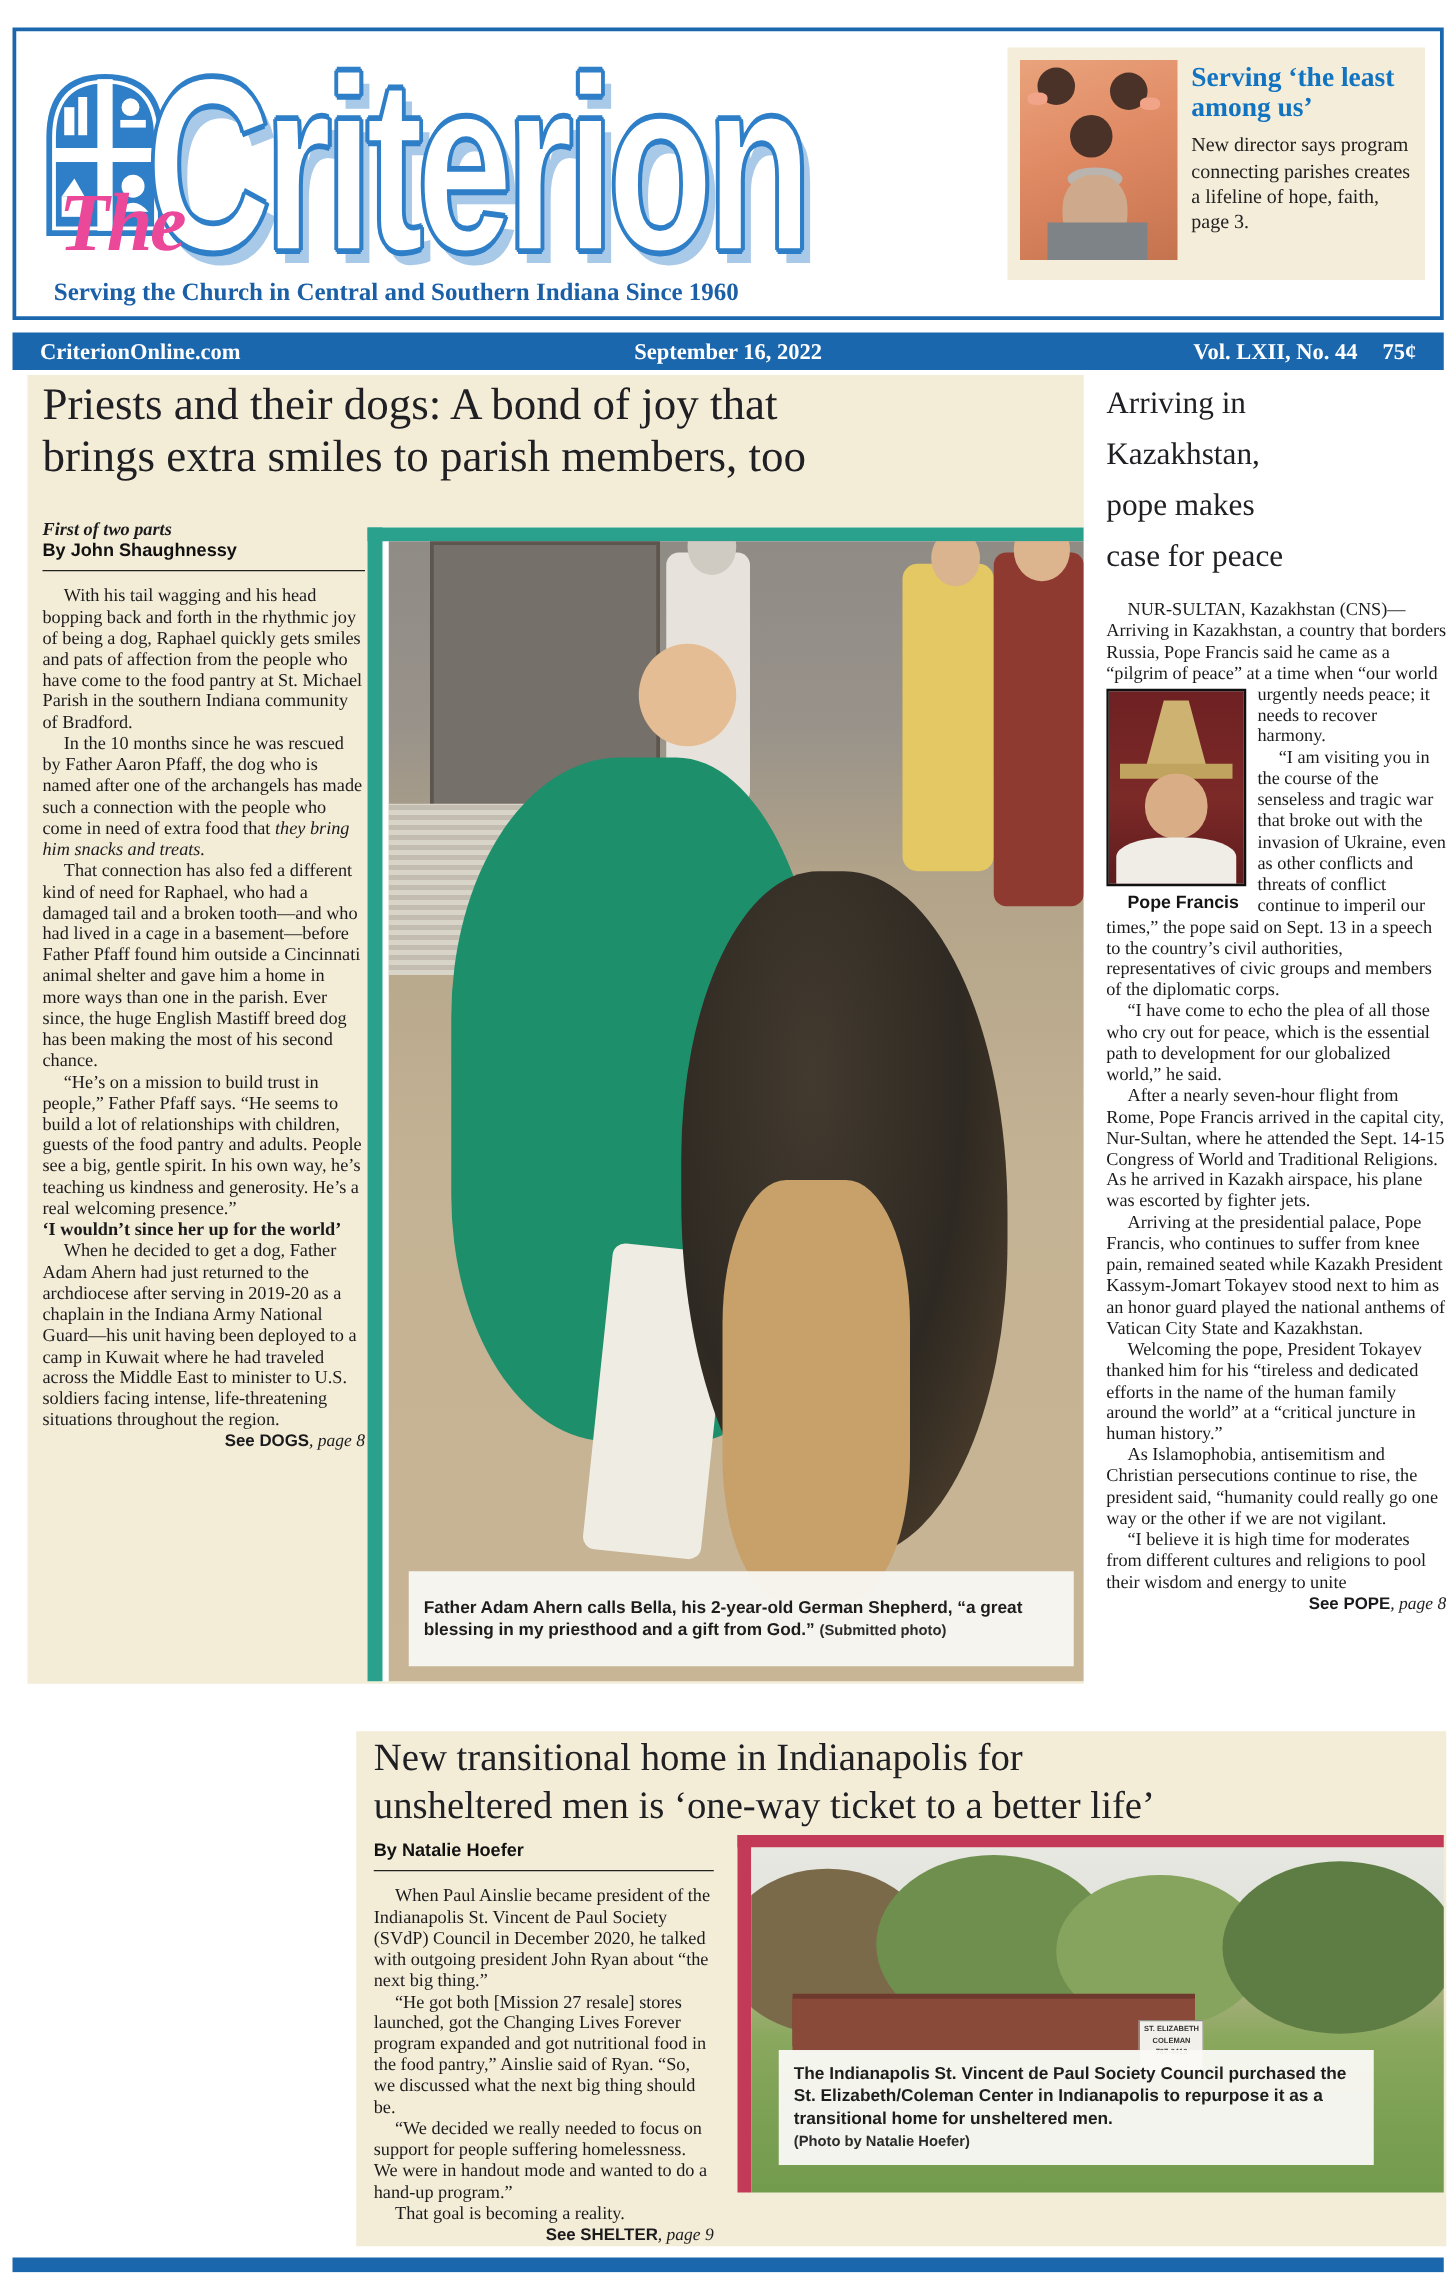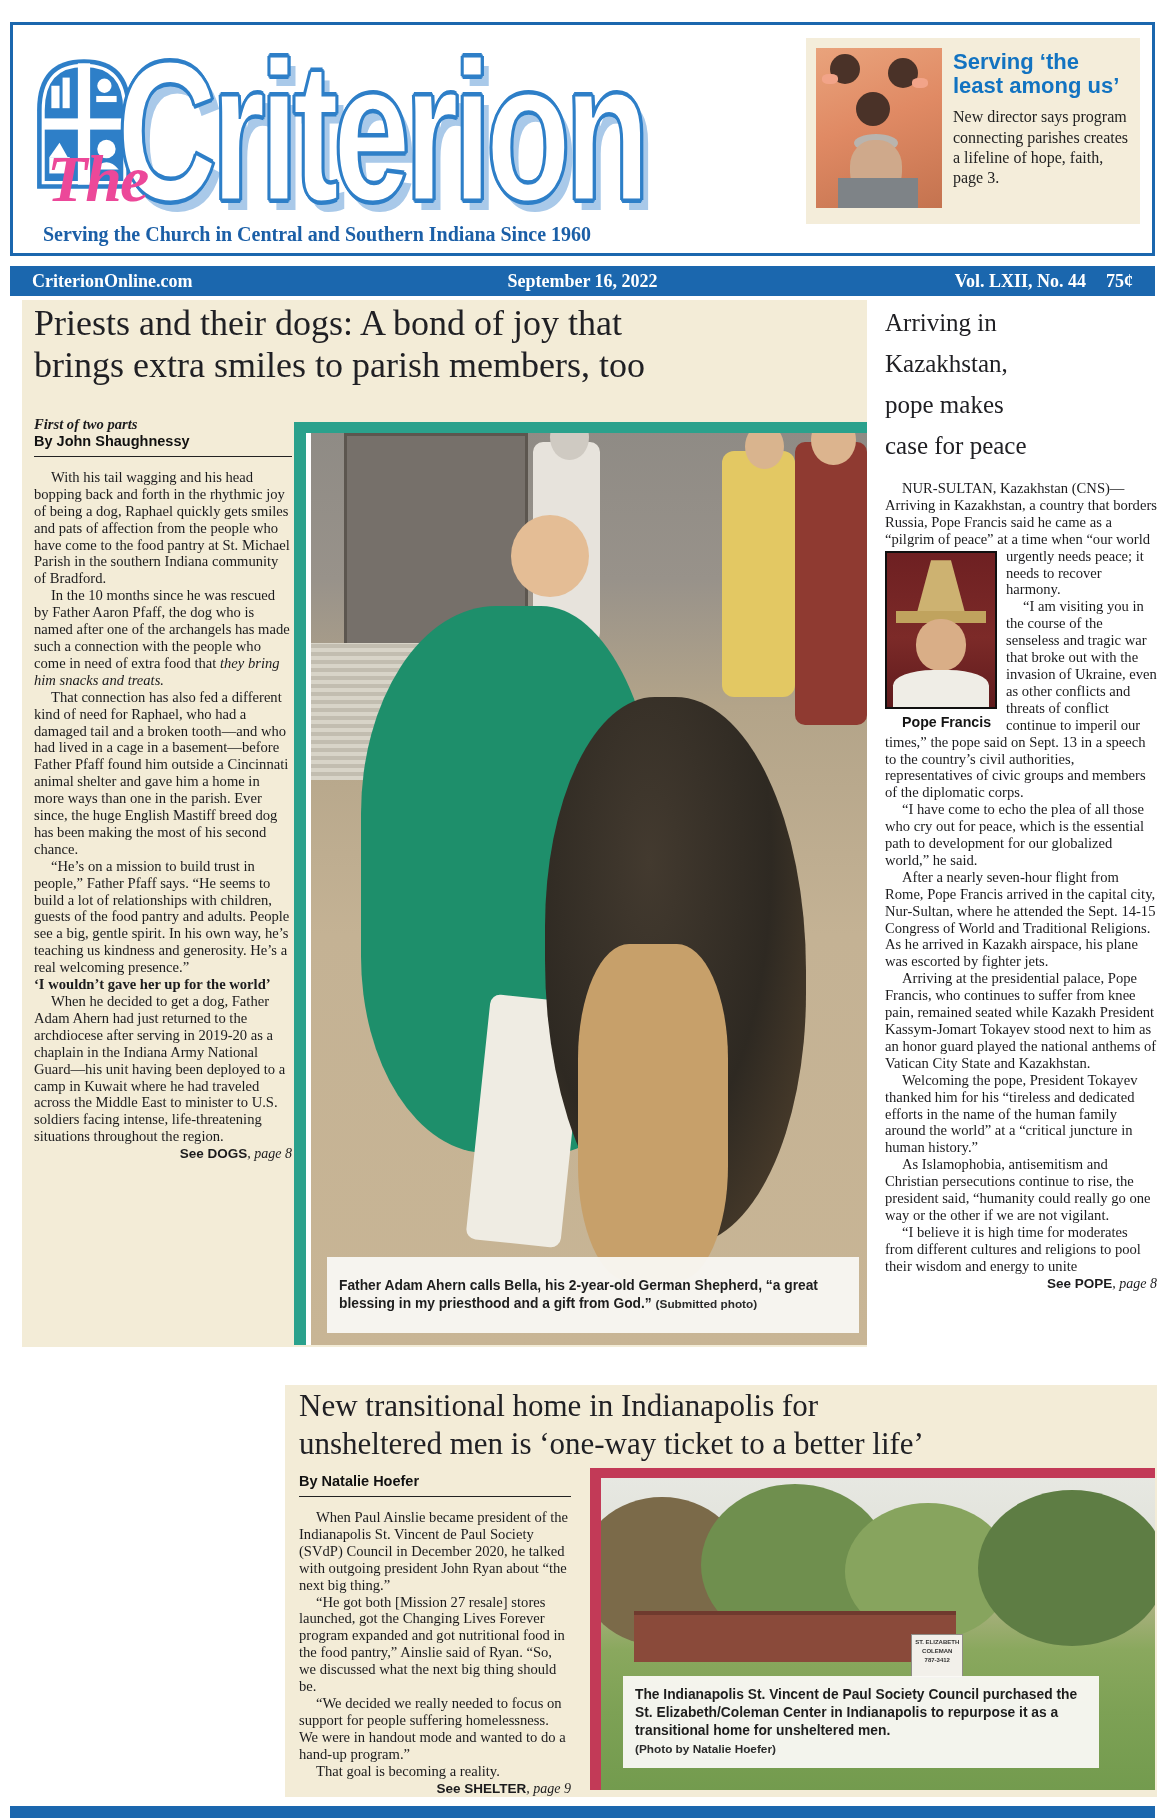--- a/index.html
+++ b/index.html
@@ -25,21 +25,21 @@
          background:#f4edda;padding:10px;box-sizing:border-box;display:flex;gap:11px;}
   .promo-photo{width:126px;height:160px;flex:0 0 auto;position:relative;overflow:hidden;
                background:linear-gradient(160deg,#e9a37c 0%,#e08a64 45%,#c4734f 100%);}
   .pf-face{position:absolute;border-radius:50%;background:#4a3228;}
   .pf-bow{position:absolute;width:16px;height:10px;background:#f2a489;border-radius:40%;}
   .pf-man{position:absolute;left:34px;top:92px;width:52px;height:58px;border-radius:45%;
           background:#cfa98b;}
   .pf-hair{position:absolute;left:38px;top:86px;width:44px;height:18px;border-radius:50%;
            background:#b9b4ae;}
   .pf-shirt{position:absolute;left:22px;top:130px;width:80px;height:30px;background:#7e8387;}
-  .promo-text h3{margin:2px 0 10px 0;font-family:Liberation Sans, sans-serif;
+  .promo-text h3{margin:2px 0 10px 0;font-family:Liberation Serif, serif;
                  font-weight:bold;font-size:22px;line-height:1.07;color:#1273c1;}
   .promo-text p{margin:0;font-size:16px;line-height:1.28;color:#222;}
 
   
   .datebar{position:absolute;left:10px;top:266px;width:1145px;height:30px;background:#1b67ae;
            color:#fff;font-weight:bold;font-size:18px;line-height:30px;}
   .datebar .db-left{position:absolute;left:22px;}
   .datebar .db-center{position:absolute;left:0;right:0;text-align:center;}
   .datebar .db-right{position:absolute;right:22px;}
   .datebar .db-price{margin-left:20px;}
@@ -115,21 +115,21 @@
   .pope-caption{margin-top:5px;font-family:"Liberation Sans",sans-serif;font-weight:bold;
                 font-size:14.2px;color:#141414;}
 
   
   .bottom-panel{position:absolute;left:285px;top:1385px;width:872px;height:412px;
                 background:#f3ecd7;overflow:hidden;}
   .bottom-panel h2{position:absolute;left:14px;top:2px;margin:0;font-weight:normal;
                    font-size:31px;line-height:38px;color:#202024;}
   .bottom-panel h2 span{display:block;white-space:nowrap;}
   .bottom-left{position:absolute;left:14px;top:88px;width:272px;}
-  .photo-frame2{position:absolute;left:305px;top:83px;width:565px;height:322px;
+  .photo-frame2{position:absolute;left:305px;top:83px;width:565px;height:286px;
                 border-top:10px solid #c23a57;border-left:11px solid #c23a57;
                 box-sizing:border-box;}
   .photo-bottom{position:relative;width:100%;height:100%;overflow:hidden;
                 background:linear-gradient(180deg,#e7e8e2 0%,#dfe0d8 26%,#b9b48f 34%,
                            #8aa85e 55%,#7da155 75%,#739b4e 100%);}
   .pb-blob{position:absolute;border-radius:50%;}
   .pb-building{position:absolute;left:6%;top:44%;width:58%;height:15%;background:#8a4a3a;
                box-shadow:0 -4px 0 #6f3a2e;}
   .pb-sign{position:absolute;left:56%;top:50%;width:52px;height:44px;background:#f2f0ea;
            border:1px solid #8f8d86;box-sizing:border-box;text-align:center;
@@ -201,21 +201,21 @@
       <span>brings extra smiles to parish members, too</span>
     </h1>
 
     <div class="leftcol bodycopy">
       <p class="kicker" style="text-indent:0;">First of two parts</p>
       <div class="byline">By John Shaughnessy</div>
       <p>With his tail wagging and his head bopping back and forth in the rhythmic joy of being a dog, Raphael quickly gets smiles and pats of affection from the people who have come to the food pantry at St. Michael Parish in the southern Indiana community of Bradford.</p>
       <p><span>In the 10 months since he was rescued by Father Aaron Pfaff, the dog who is named after one of the archangels has made such a connection with the people who come in need of extra food that </span><span class="ital">they bring him snacks and treats.</span></p>
       <p>That connection has also fed a different kind of need for Raphael, who had a damaged tail and a broken tooth—and who had lived in a cage in a basement—before Father Pfaff found him outside a Cincinnati animal shelter and gave him a home in more ways than one in the parish. Ever since, the huge English Mastiff breed dog has been making the most of his second chance.</p>
       <p>“He’s on a mission to build trust in people,” Father Pfaff says. “He seems to build a lot of relationships with children, guests of the food pantry and adults. People see a big, gentle spirit. In his own way, he’s teaching us kindness and generosity. He’s a real welcoming presence.”</p>
-      <p class="subhead" style="text-indent:0;">‘I wouldn’t gave her up for the world’</p>
+      <p class="subhead" style="text-indent:0;">‘I wouldn’t since her up for the world’</p>
       <p>When he decided to get a dog, Father Adam Ahern had just returned to the archdiocese after serving in 2019-20 as a chaplain in the Indiana Army National Guard—his unit having been deployed to a camp in Kuwait where he had traveled across the Middle East to minister to U.S. soldiers facing intense, life-threatening situations throughout the region.</p>
       <p class="see"><b>See DOGS</b><i>, page 8</i></p>
     </div>
 
     <div class="photo-frame">
       <div class="photo-main">
         <div class="ph-door"></div>
         <div class="ph-grill"></div>
         <div class="ph-person-white"></div>
         <div class="ph-head" style="left:43%;top:-2%;width:7%;height:5%;background:#cfcac2;"></div>

